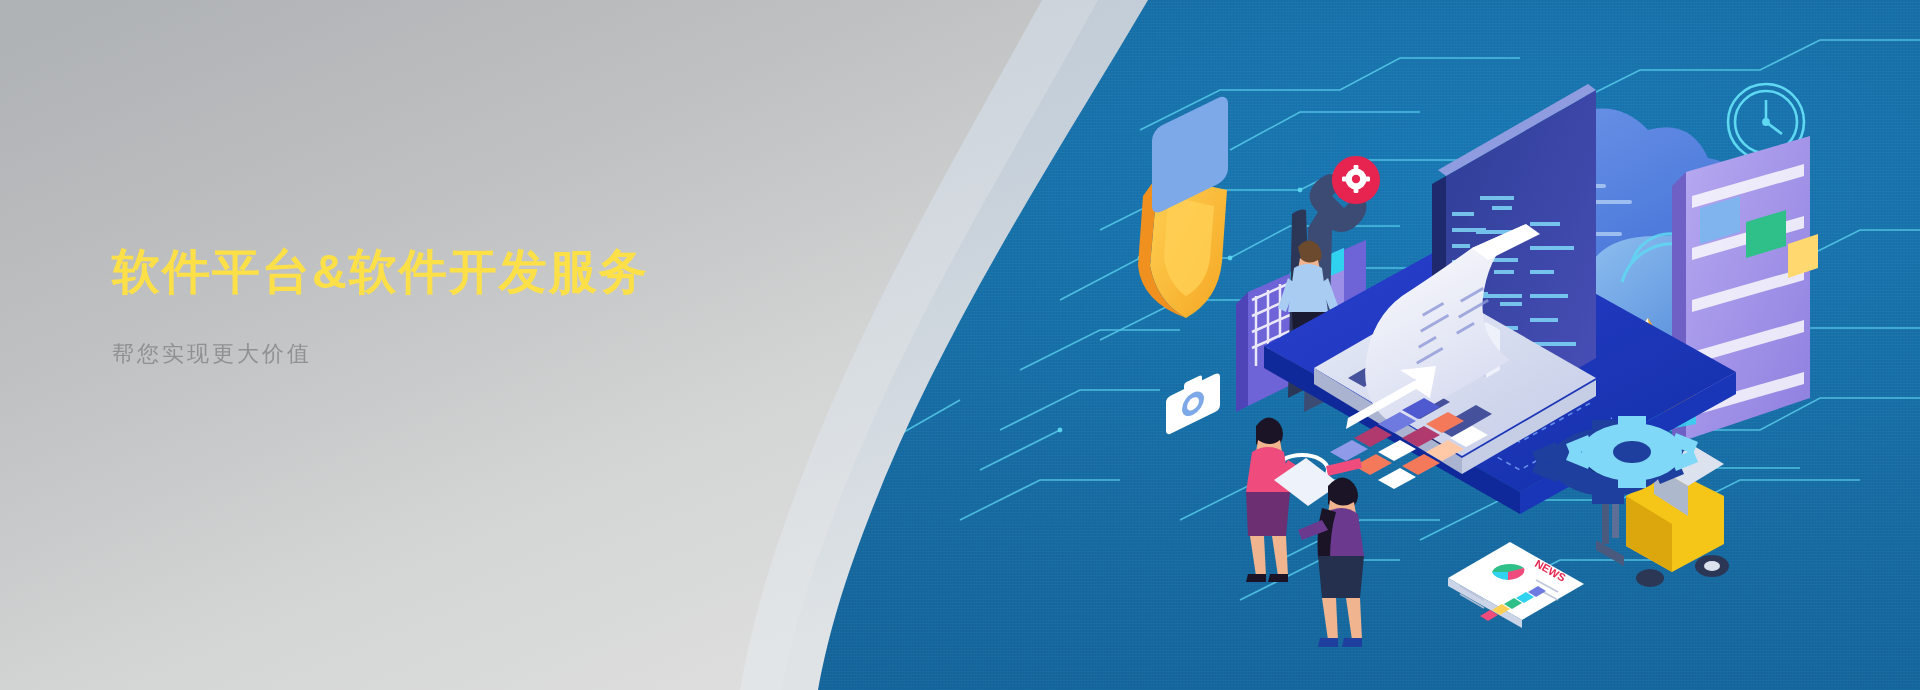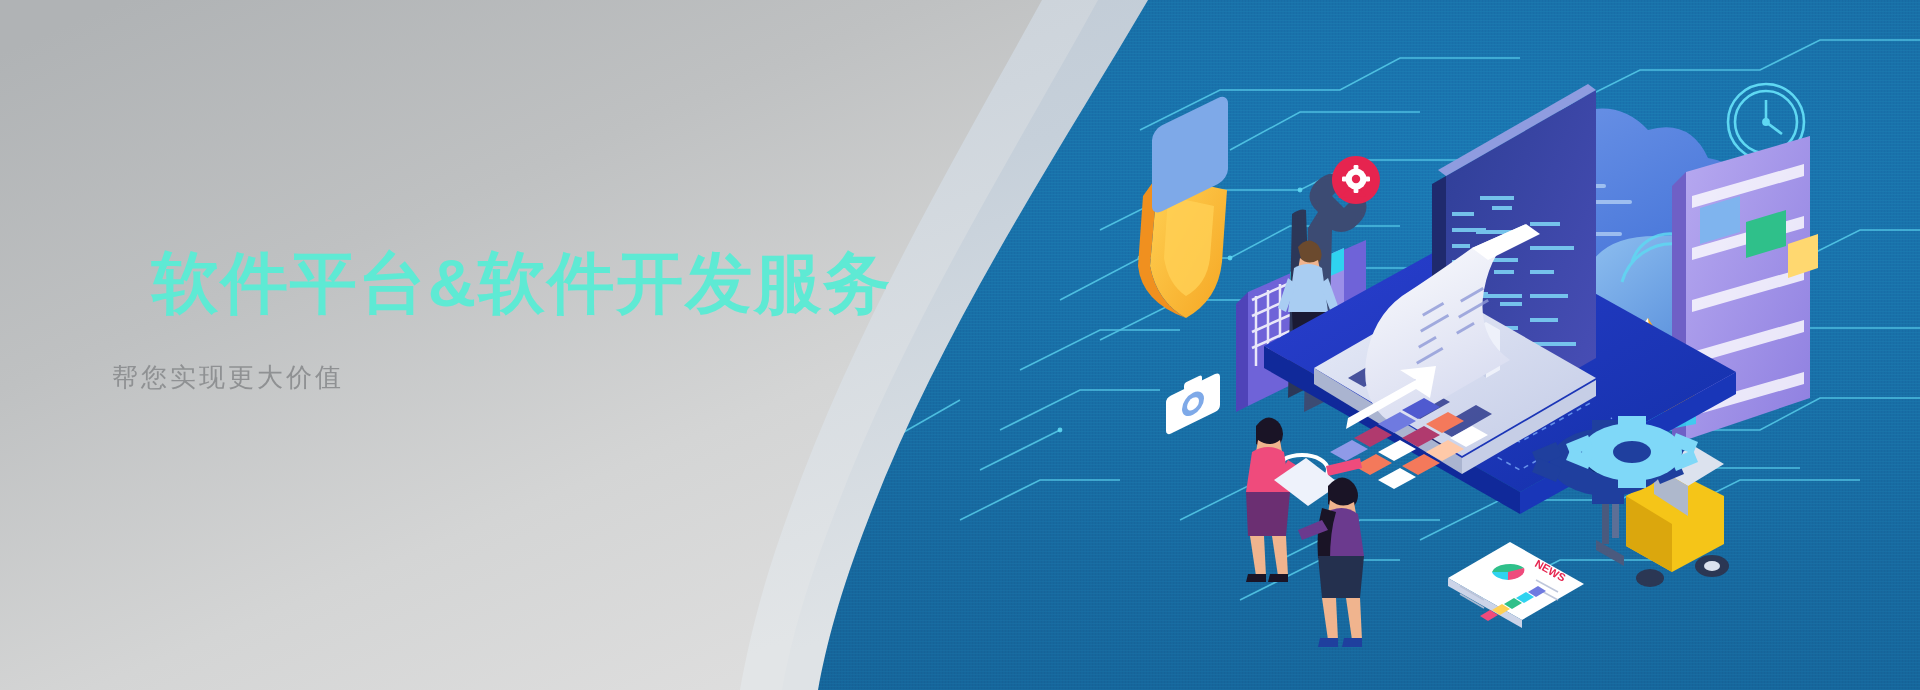--- a/index.html
+++ b/index.html
@@ -30,31 +30,30 @@
 
   
   .gray-sweep{ position:absolute; inset:0; }
   .gray-sweep svg{ position:absolute; inset:0; width:1920px; height:690px; display:block; }
 
   
   .copy{
     position:absolute; left:112px; top:246px; width:820px;
   }
   .headline{
-    font-size:67px;
+    font-size:48px;
     line-height:1.1;
     font-weight:700;
-    color:#5eead4;
+    color:#fde047;
     letter-spacing:2px;
     white-space:nowrap;
-    text-align:center;
   }
   .subhead{
     margin-top:40px;
-    font-size:26px;
+    font-size:22px;
     font-weight:400;
     color:#8f9193;
     letter-spacing:3px;
   }
 
   
   .art{ position:absolute; left:0; top:0; width:1920px; height:690px; pointer-events:none; }
   .art svg{ display:block; width:1920px; height:690px; }
 </style>
 </head>

